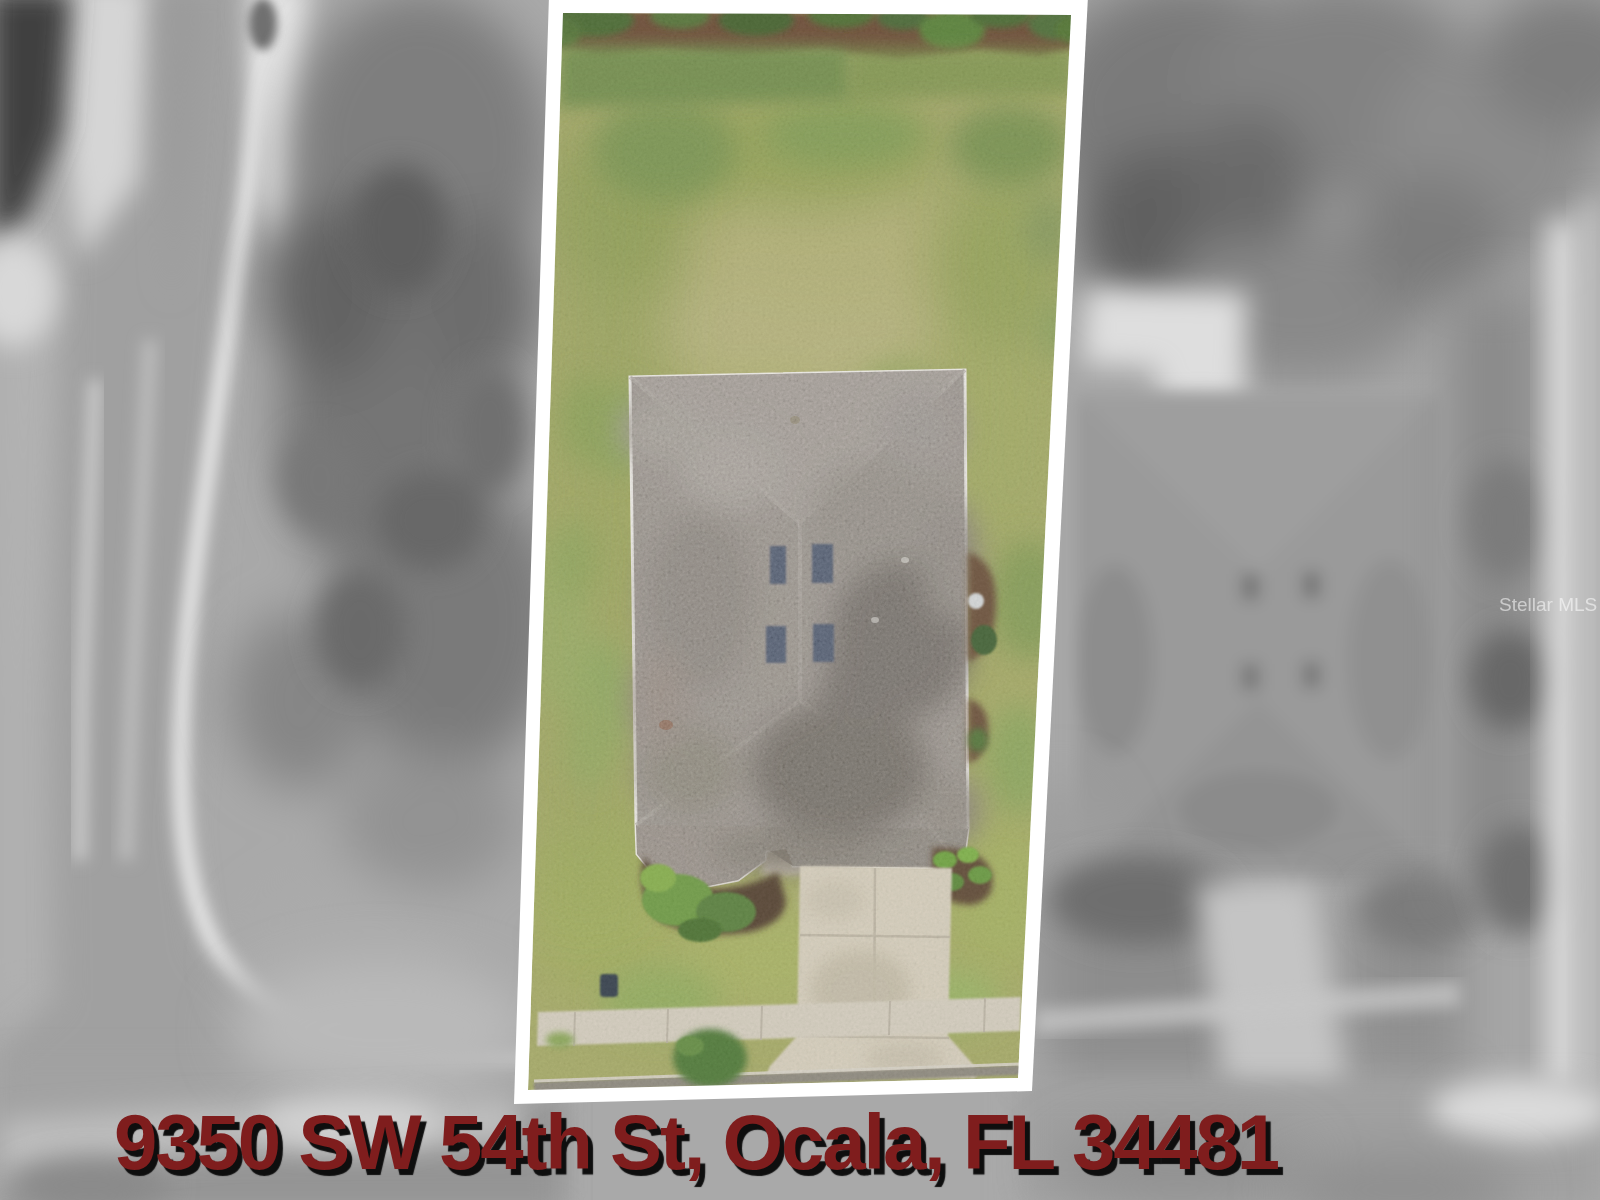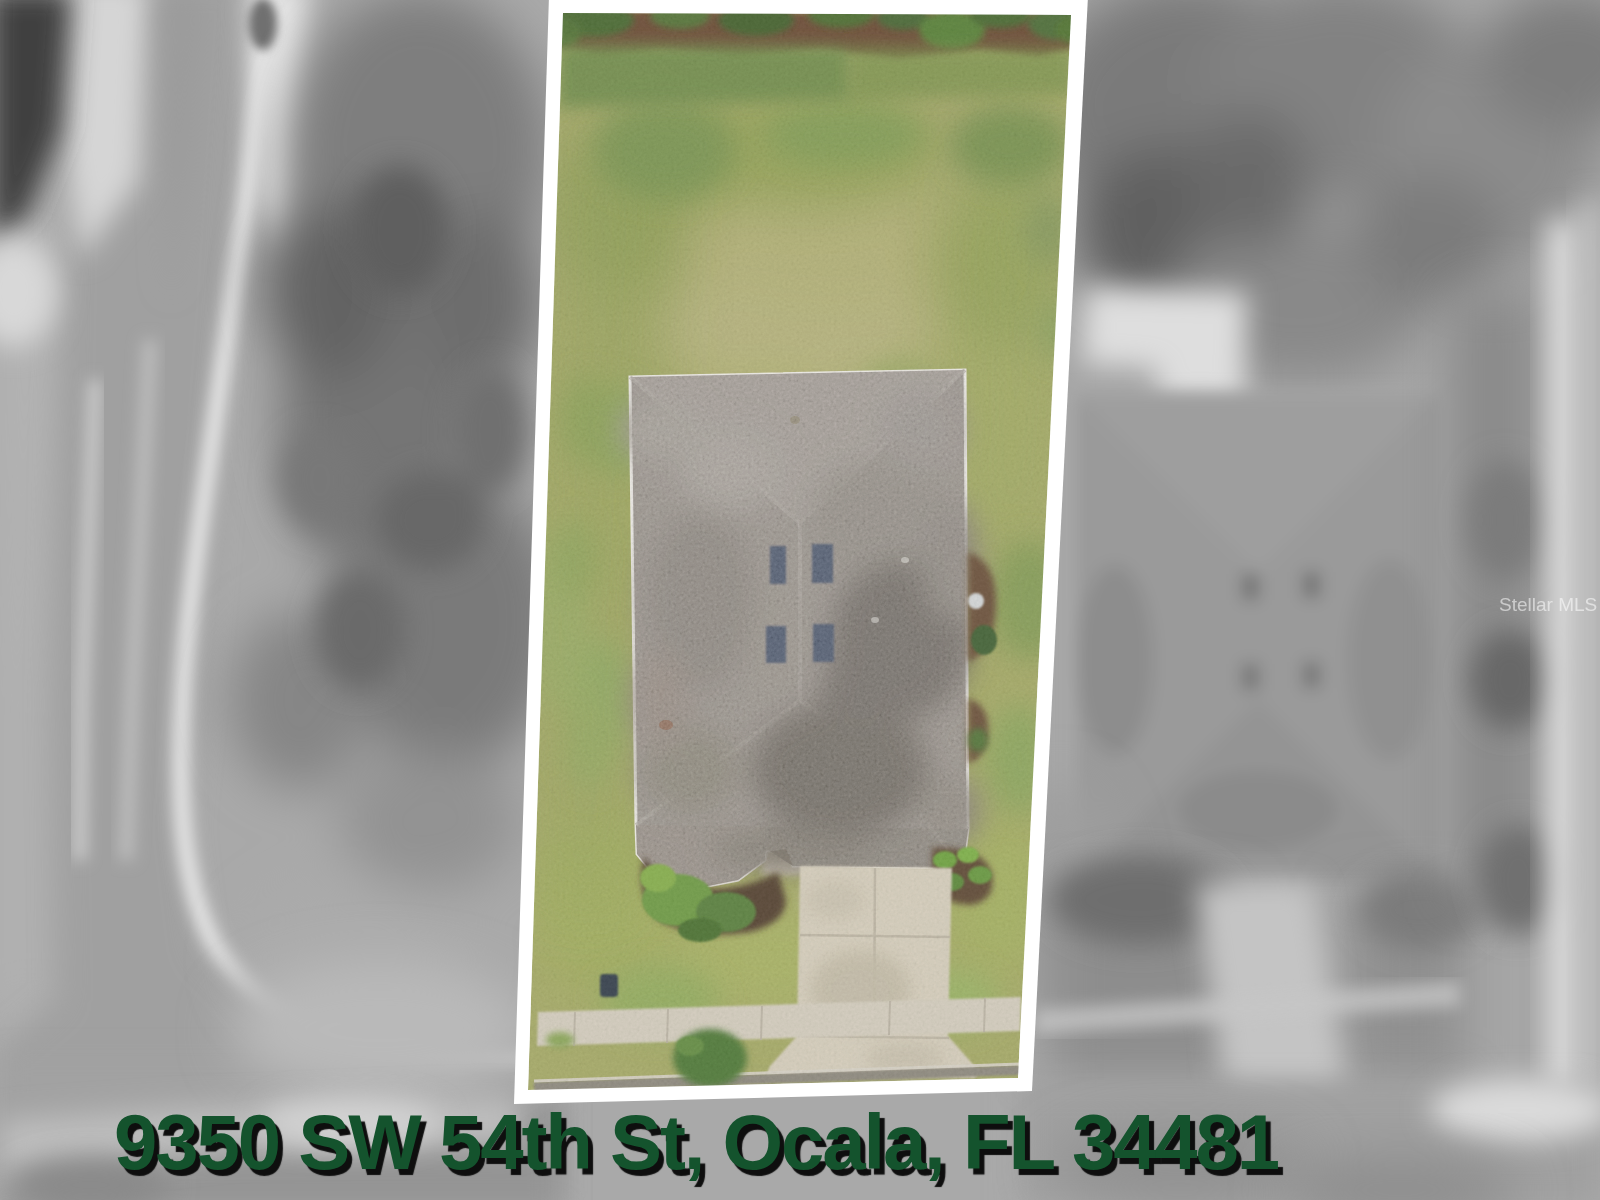--- a/index.html
+++ b/index.html
@@ -1,19 +1,19 @@
 <!DOCTYPE html>
 <html><head>
 <meta charset="utf-8">
 <style>
 html,body{margin:0;padding:0;background:#a8a8a8;}
 body{width:1600px;height:1200px;overflow:hidden;font-family:"Liberation Sans",sans-serif;position:relative;}
 .addr{position:absolute;left:0;top:1103px;width:1392px;text-align:center;
  font-family:"Liberation Sans",sans-serif;font-weight:bold;font-size:78px;line-height:1;
- color:#14532d;letter-spacing:-2.2px;
+ color:#7f1d1d;letter-spacing:-2.2px;
  text-shadow:5px 6px 1px #0e0e0e;}
 </style>
 </head>
 <body>
 
 <svg width="1600" height="1200" viewBox="0 0 1600 1200" style="position:absolute;left:0;top:0">
 <defs>
 <filter id="b40" x="-60%" y="-60%" width="220%" height="220%">
         <feGaussianBlur stdDeviation="40"></feGaussianBlur>
       </filter>

